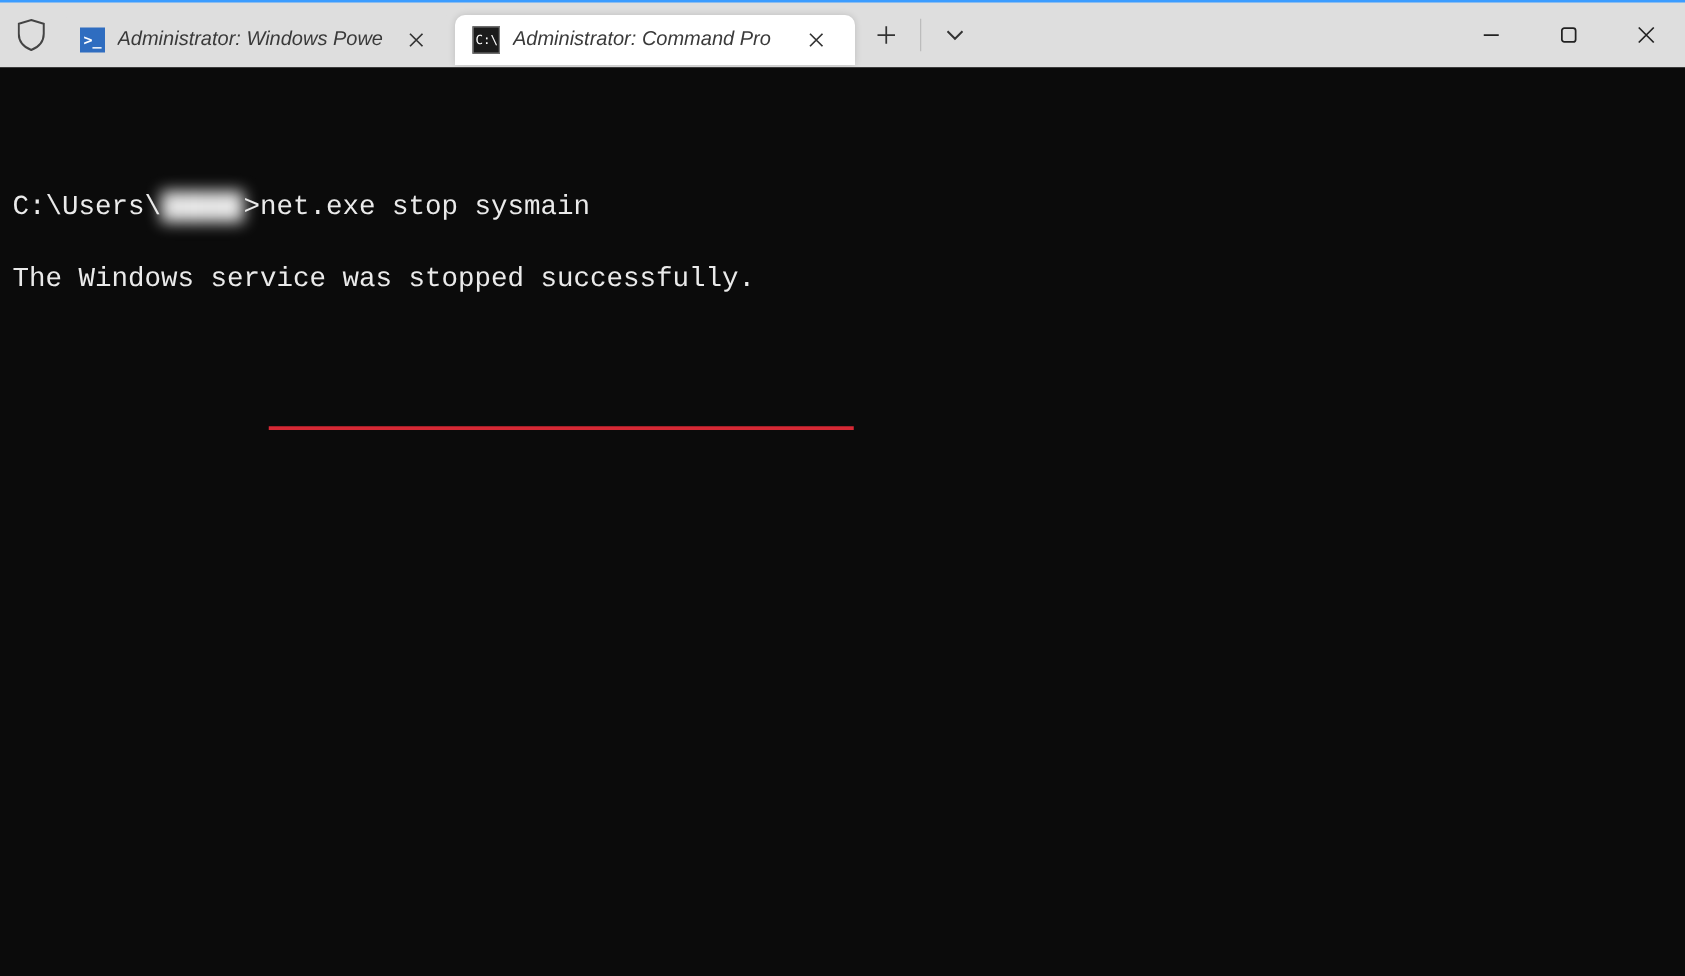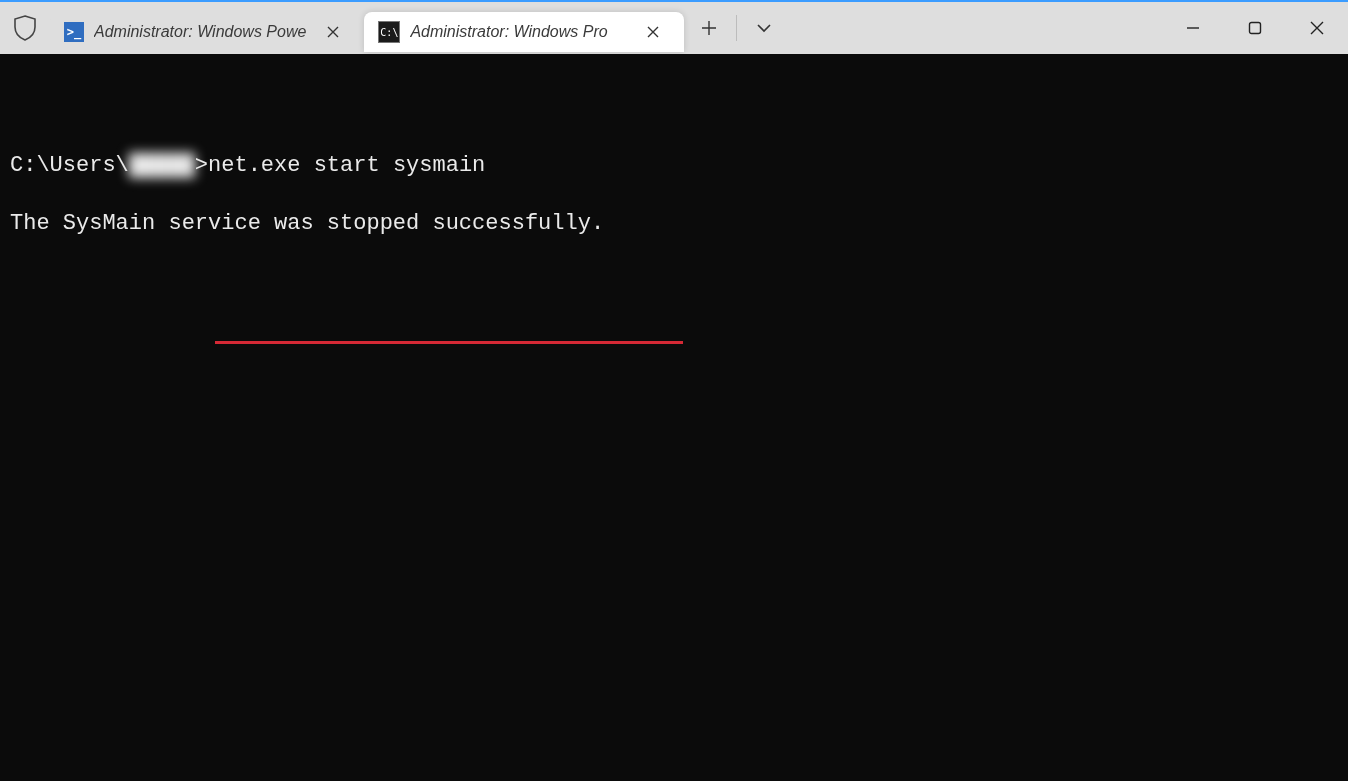--- a/index.html
+++ b/index.html
@@ -50,21 +50,21 @@
       <svg width="14" height="14" viewBox="0 0 14 14">
           <path d="M2 2 L12 12 M12 2 L2 12" stroke="#333" stroke-width="1.4" fill="none"></path>
         </svg>
     </span>
   </div>
 
   <div class="tab active">
     <span class="tab-icon cmd-icon">
       <span>C:\</span>
     </span>
-    <span class="label">Administrator: Windows Pro</span>
+    <span class="label">Administrator: Command Pro</span>
     <span class="tab-close">
       <svg width="14" height="14" viewBox="0 0 14 14">
           <path d="M2 2 L12 12 M12 2 L2 12" stroke="#333" stroke-width="1.4" fill="none"></path>
         </svg>
     </span>
   </div>
 
   <div class="right-area">
     <div class="ctl-btn">
       <svg width="16" height="16" viewBox="0 0 16 16">
@@ -93,18 +93,18 @@
         <svg width="14" height="14" viewBox="0 0 14 14">
             <path d="M1 1 L13 13 M13 1 L1 13" stroke="#222" stroke-width="1.4" fill="none"></path>
           </svg>
       </div>
     </div>
   </div>
 </div>
 
 <div class="terminal">
 <span class="line"> </span>
-<span class="line"><span>C:\Users\</span><span class="blur">█████</span><span>&gt;</span><span>net.exe start sysmain</span></span>
-<span class="line">The SysMain service was stopped successfully.</span>
+<span class="line"><span>C:\Users\</span><span class="blur">█████</span><span>&gt;</span><span>net.exe stop sysmain</span></span>
+<span class="line">The Windows service was stopped successfully.</span>
 <span class="line"> </span>
 <span class="line"> </span>
 <div class="underline-annot" style="left: 215px; top: 287px; width: 468px;"></div>
 </div>
 
 </body></html>

